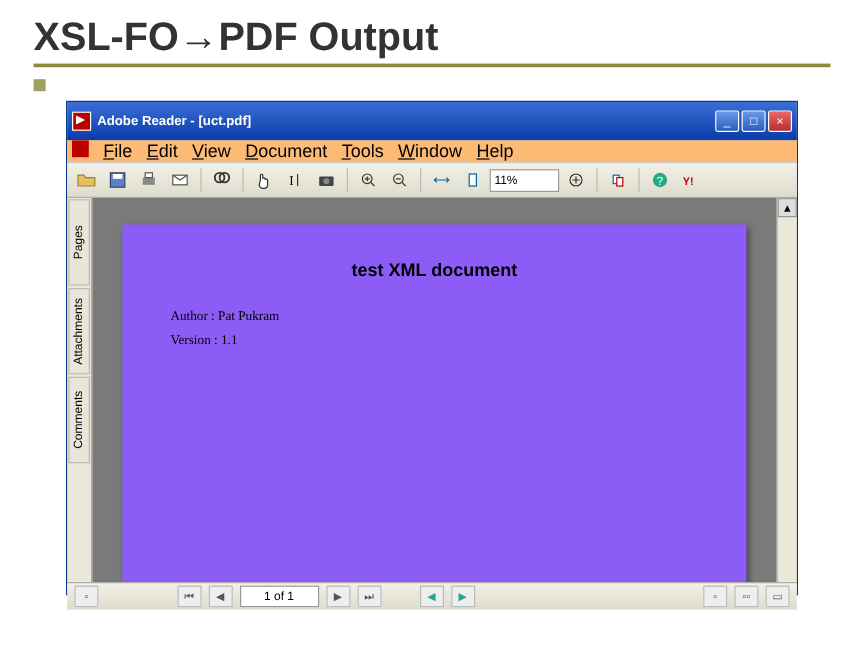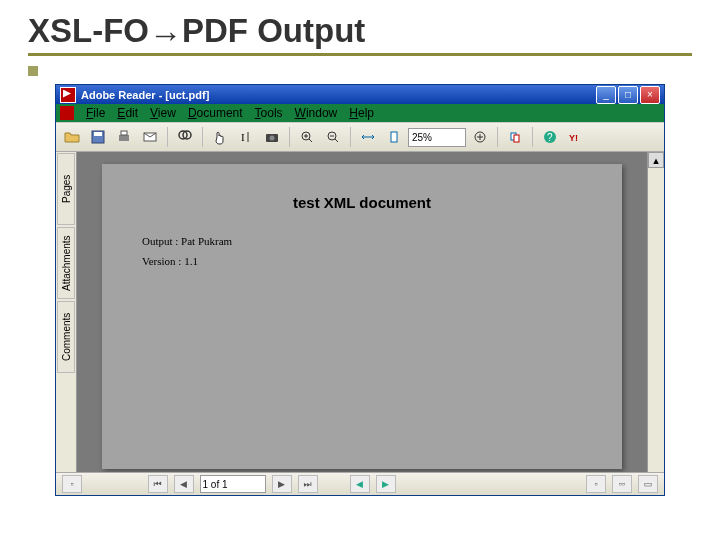--- a/index.html
+++ b/index.html
@@ -1,47 +1,47 @@
 <!DOCTYPE html>
 <html><head>
 <meta charset="utf-8">
 <style>
 body{margin:0;padding:0;width:720px;height:540px;background:#fff;font-family:Tahoma,Arial,sans-serif;font-size:11px;overflow:hidden}
 .slide{padding:12px 28px}
 .slide-title{font-family:Liberation Sans, sans-serif;font-size:33px;color:#333;margin:0 0 2px 0;padding-bottom:3px;border-bottom:3px solid #8a8a3a}
 .accent{margin-top:10px;width:10px;height:10px;background:#a0a060;position:absolute;left:28px;top:56px}
 .app{position:absolute;left:55px;top:84px;width:608px;height:410px;border:1px solid #0a3c8a;background:#eae8d8}
-.titlebar{height:19px;background:linear-gradient(#3b6ed5,#0a3ca8);display:flex;align-items:center;padding:0 4px;color:#fff}
+.titlebar{height:32px;background:linear-gradient(#3b6ed5,#0a3ca8);display:flex;align-items:center;padding:0 4px;color:#fff}
 .titlebar .ico{width:14px;height:14px;background:#b00;border:1px solid #fff;margin-right:5px;position:relative}
 .titlebar .ico:before{content:'';position:absolute;left:2px;top:2px;width:8px;height:8px;background:#fff;clip-path:polygon(0 0,100% 50%,0 100%)}
 .titlebar .title{font-weight:bold;font-size:11px}
 .winbtns{margin-left:auto;display:flex;gap:2px}
 .winbtn{width:18px;height:16px;background:linear-gradient(#6a9ae8,#2a5cc0);border:1px solid #fff;border-radius:2px;display:flex;align-items:center;justify-content:center;color:#fff;font-size:10px}
 .winbtn.close{background:linear-gradient(#e86a6a,#c02a2a)}
-.menubar{height:18px;background:#15803d;display:flex;align-items:center;padding:0 4px;font-size:12px}
+.menubar{height:18px;background:#fdba74;display:flex;padding:0 4px;font-size:15px}
 .menubar .mico{width:14px;height:14px;background:#b00;margin-right:6px}
 .menubar span{padding:1px 6px;cursor:default}
 .menubar span u{text-decoration:underline}
 .toolbar{height:28px;background:linear-gradient(#f3f1e8,#dedccb);border-top:1px solid #ccc;border-bottom:1px solid #aaa;display:flex;align-items:center;padding:0 4px;gap:2px}
 .tbtn{width:22px;height:22px;display:flex;align-items:center;justify-content:center;border:1px solid transparent;border-radius:2px}
 .tbtn svg{width:16px;height:16px}
 .tsep{width:1px;height:20px;background:#bbb;margin:0 3px}
 .zoom{width:50px;height:17px;border:1px solid #999;background:#fff;font-size:10px;padding:0 3px;display:flex;align-items:center}
 .docarea{position:relative;height:320px;background:#7a7a7a;display:flex}
 .sidetabs{width:20px;background:#eae8d8;display:flex;flex-direction:column;border-right:1px solid #999}
 .stab{height:70px;writing-mode:vertical-lr;transform:rotate(180deg);font-size:10px;display:flex;align-items:center;justify-content:center;border:1px solid #bbb;background:#e8e6d8;margin:1px}
-.page{background:#a3a3a3;margin:12px auto 0;width:520px;height:305px;box-shadow:2px 2px 5px rgba(0,0,0,.4)}
+.page{background:#8b5cf6;margin:22px auto 0;width:520px;height:305px;box-shadow:2px 2px 5px rgba(0,0,0,.4)}
 .pagec{padding:30px 40px;font-family:'Times New Roman',serif}
 .pagec h2{text-align:center;font-family:Arial;font-size:15px;font-weight:bold;color:#000;margin:0 0 24px}
 .pagec p{font-size:11px;margin:8px 0;color:#000}
 .scroll{width:16px;background:#eae8d8;border-left:1px solid #999}
 .scroll .arr{height:14px;border:1px solid #999;background:#ddd;display:flex;align-items:center;justify-content:center}
 .statusbar{height:22px;background:linear-gradient(#f3f1e8,#dedccb);border-top:1px solid #aaa;display:flex;align-items:center;padding:0 6px;gap:6px}
 .statusbar .nav{width:18px;height:16px;border:1px solid #bbb;background:#eee;display:flex;align-items:center;justify-content:center;font-size:9px;color:#555}
-.statusbar input{width:60px;height:14px;font-size:10px;border:1px solid #999}
+.statusbar input{width:60px;height:14px;font-size:10px;text-align:center;border:1px solid #999}
 </style>
 </head>
 <body>
 
 <div class="slide">
 <h1 class="slide-title">XSL-FO→PDF Output</h1>
 <div class="accent"></div>
 </div>
 
 <div class="app">
@@ -133,21 +133,21 @@
 <div class="tbtn">
         <svg viewBox="0 0 16 16">
           <path d="M2 8h12M4 6l-2 2 2 2M12 6l2 2-2 2" stroke="#06a" fill="none"></path>
         </svg>
       </div>
 <div class="tbtn">
         <svg viewBox="0 0 16 16">
           <rect x="5" y="3" width="6" height="10" fill="#fff" stroke="#06a"></rect>
         </svg>
       </div>
-<div class="zoom">25%</div>
+<div class="zoom">11%</div>
 <div class="tbtn">
         <svg viewBox="0 0 16 16">
           <circle cx="8" cy="8" r="5" fill="none" stroke="#333"></circle>
           <path d="M8 5v6M5 8h6" stroke="#333"></path>
         </svg>
       </div>
 <div class="tsep"></div>
 <div class="tbtn">
         <svg viewBox="0 0 16 16">
           <rect x="4" y="4" width="5" height="7" fill="#fff" stroke="#06a"></rect>
@@ -171,21 +171,21 @@
 <div class="docarea">
 <div class="sidetabs">
 <div class="stab">Pages</div>
 <div class="stab">Attachments</div>
 <div class="stab">Comments</div>
 </div>
 <div style="flex:1;overflow:hidden;position:relative">
 <div class="page">
 <div class="pagec">
 <h2>test XML document</h2>
-<p>Output : Pat Pukram</p>
+<p>Author : Pat Pukram</p>
 <p>Version : 1.1</p>
 </div>
 </div>
 </div>
 <div class="scroll">
 <div class="arr">▴</div>
 </div>
 </div>
 
 <div class="statusbar">

